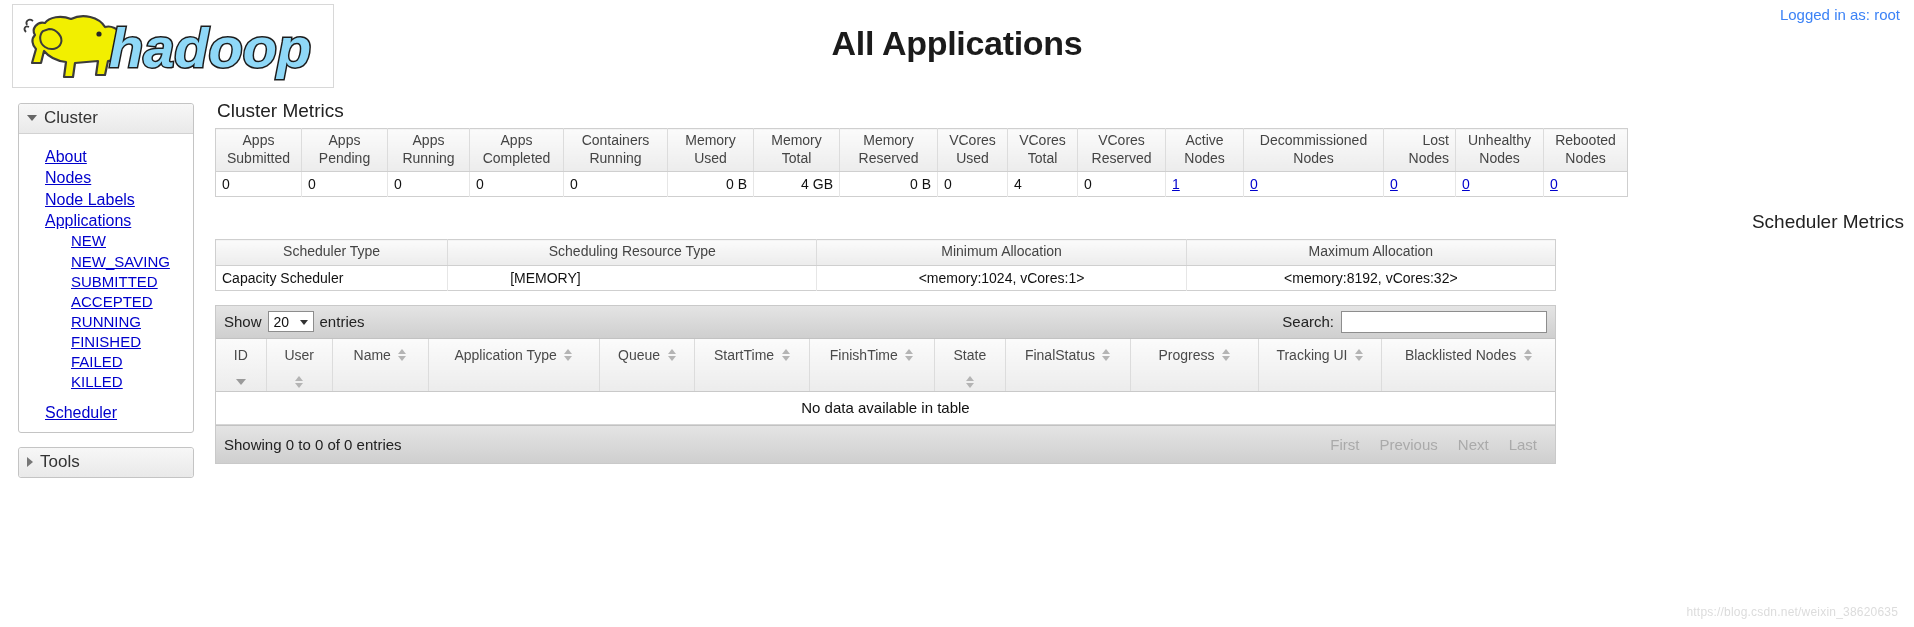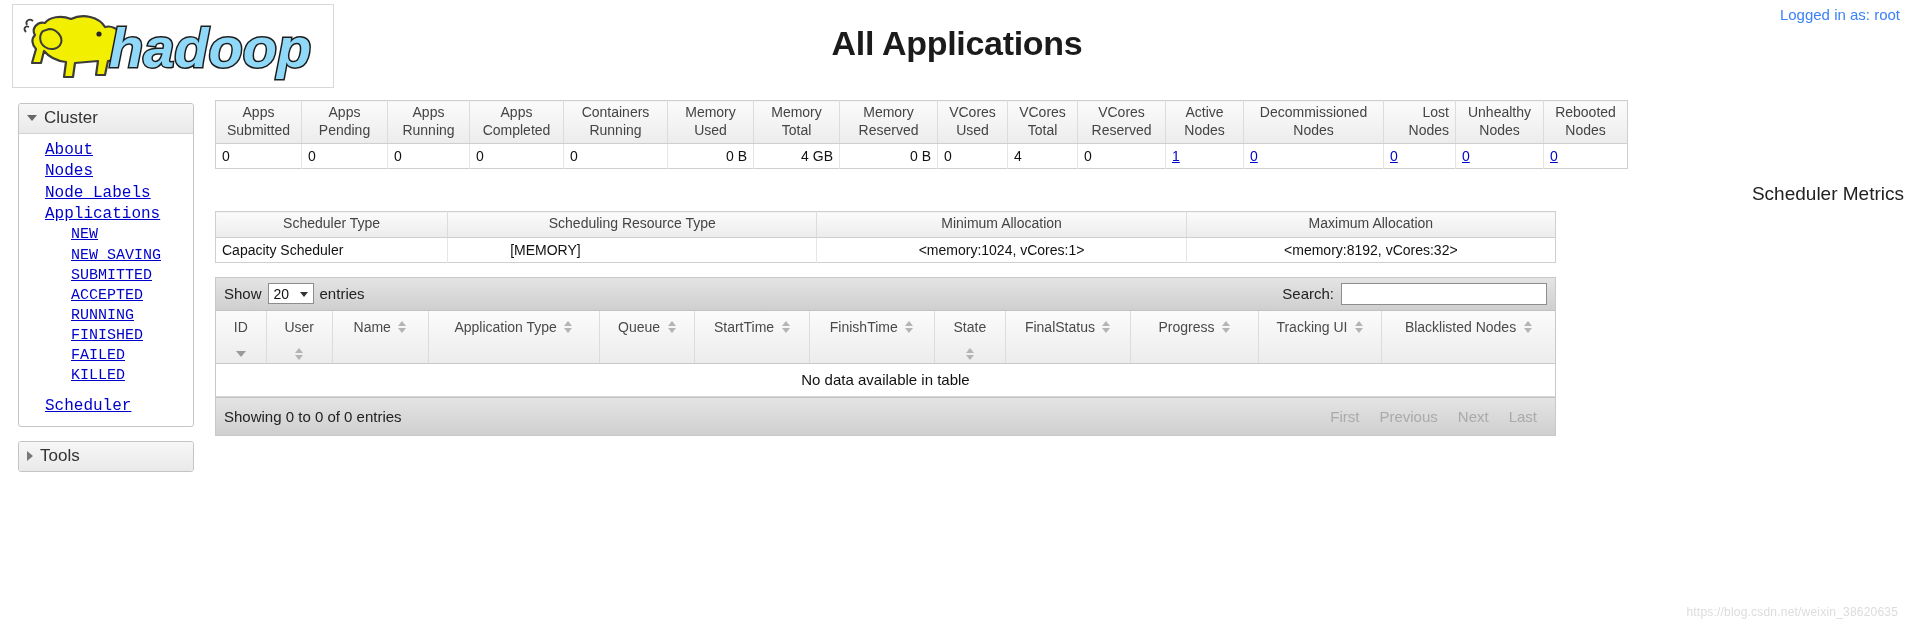--- a/index.html
+++ b/index.html
@@ -50,21 +50,21 @@
     border-bottom: 1px solid #d2d2d2;
     padding: 4px 8px 5px 8px;
     font-size: 17px;
     color: #333;
     display: flex; align-items: center; gap: 7px;
     border-radius: 3px 3px 0 0;
   }
   .panel.collapsed .panel-head { border-bottom: none; border-radius: 3px; }
   .tri-down { width: 0; height: 0; border-left: 5px solid transparent; border-right: 5px solid transparent; border-top: 6px solid #666; }
   .tri-right { width: 0; height: 0; border-top: 5px solid transparent; border-bottom: 5px solid transparent; border-left: 6px solid #777; }
-  .panel-body { padding: 6px 0 9px 0; font-family: Liberation Mono, monospace; }
+  .panel-body { padding: 12px 0 9px 0; }
   .nav-link {
     display: block;
     font-size: 16px;
     padding: 1px 0 1px 26px;
     color: #0000cc;
     line-height: 1.21;
   }
   .nav-link.sub { padding-left: 52px; font-size: 15px; }
   .nav-gap { height: 9px; }
 
@@ -265,20 +265,21 @@
     <div class="panel-head">
       <span class="tri-right"></span>
       <span>Tools</span>
     </div>
   </div>
 
 </div>
 
 <div class="main">
 
+  <div class="section-title">Cluster Metrics</div>
   <table class="dt" id="cluster-metrics-table">
     <thead>
       <tr id="cm-head">
           <th style="width: 86px;">
             <div>Apps</div>
             <div>Submitted</div>
           </th>
           <th style="width: 86px;">
             <div>Apps</div>
             <div>Pending</div>

